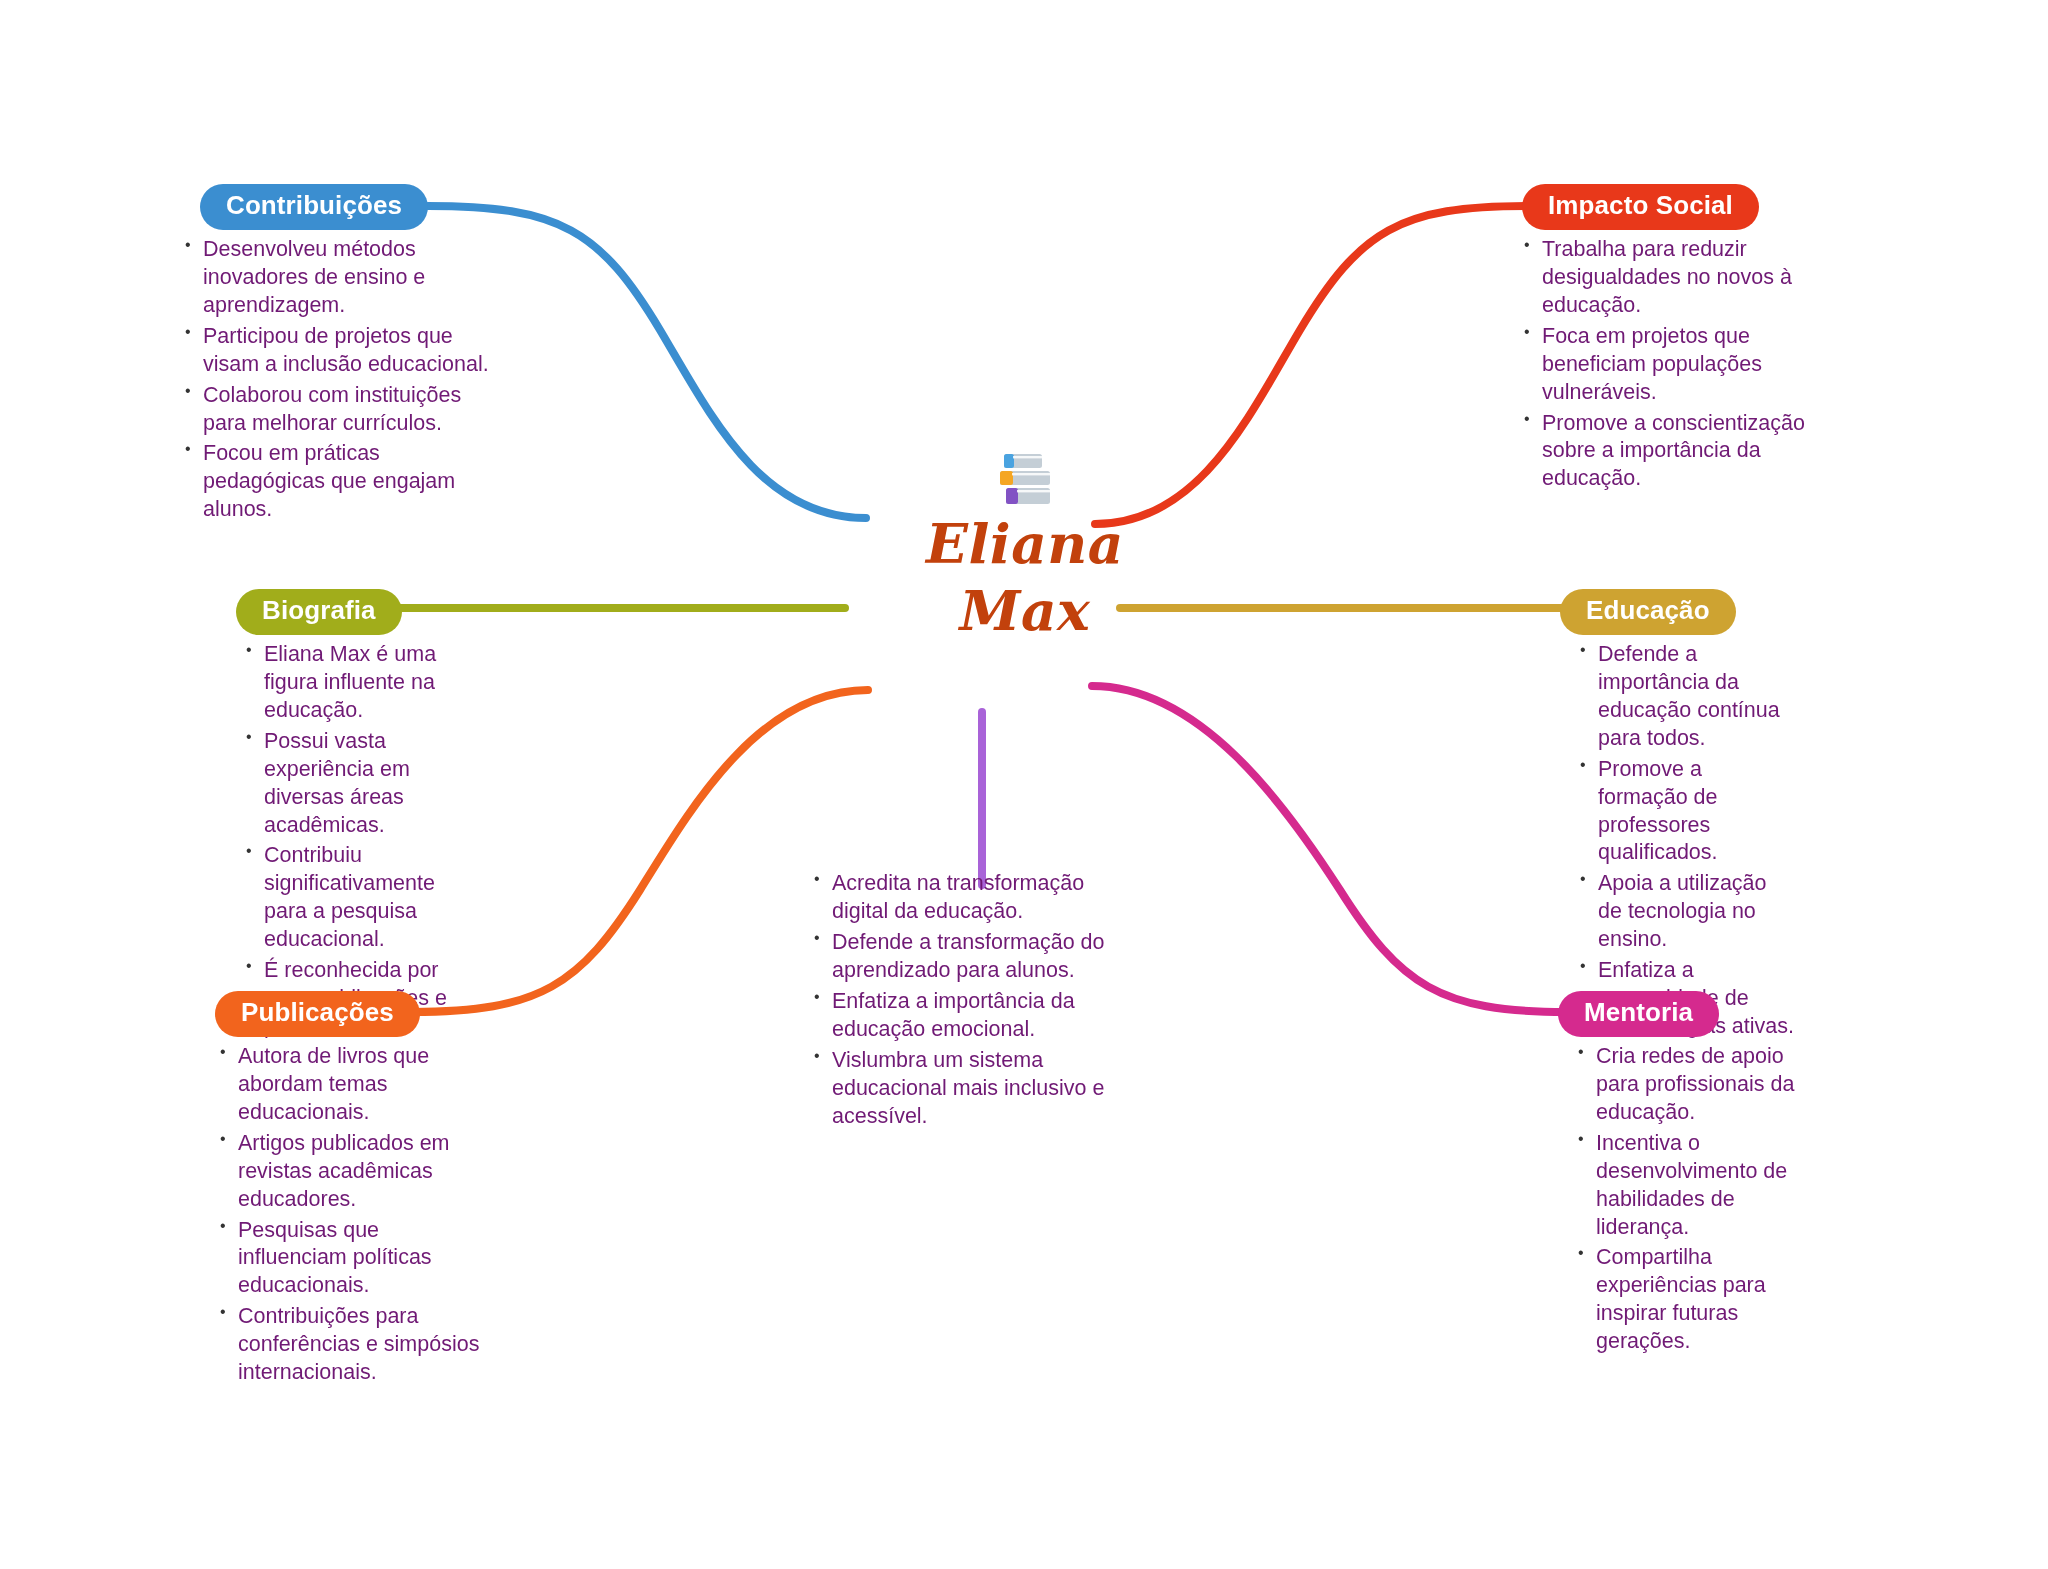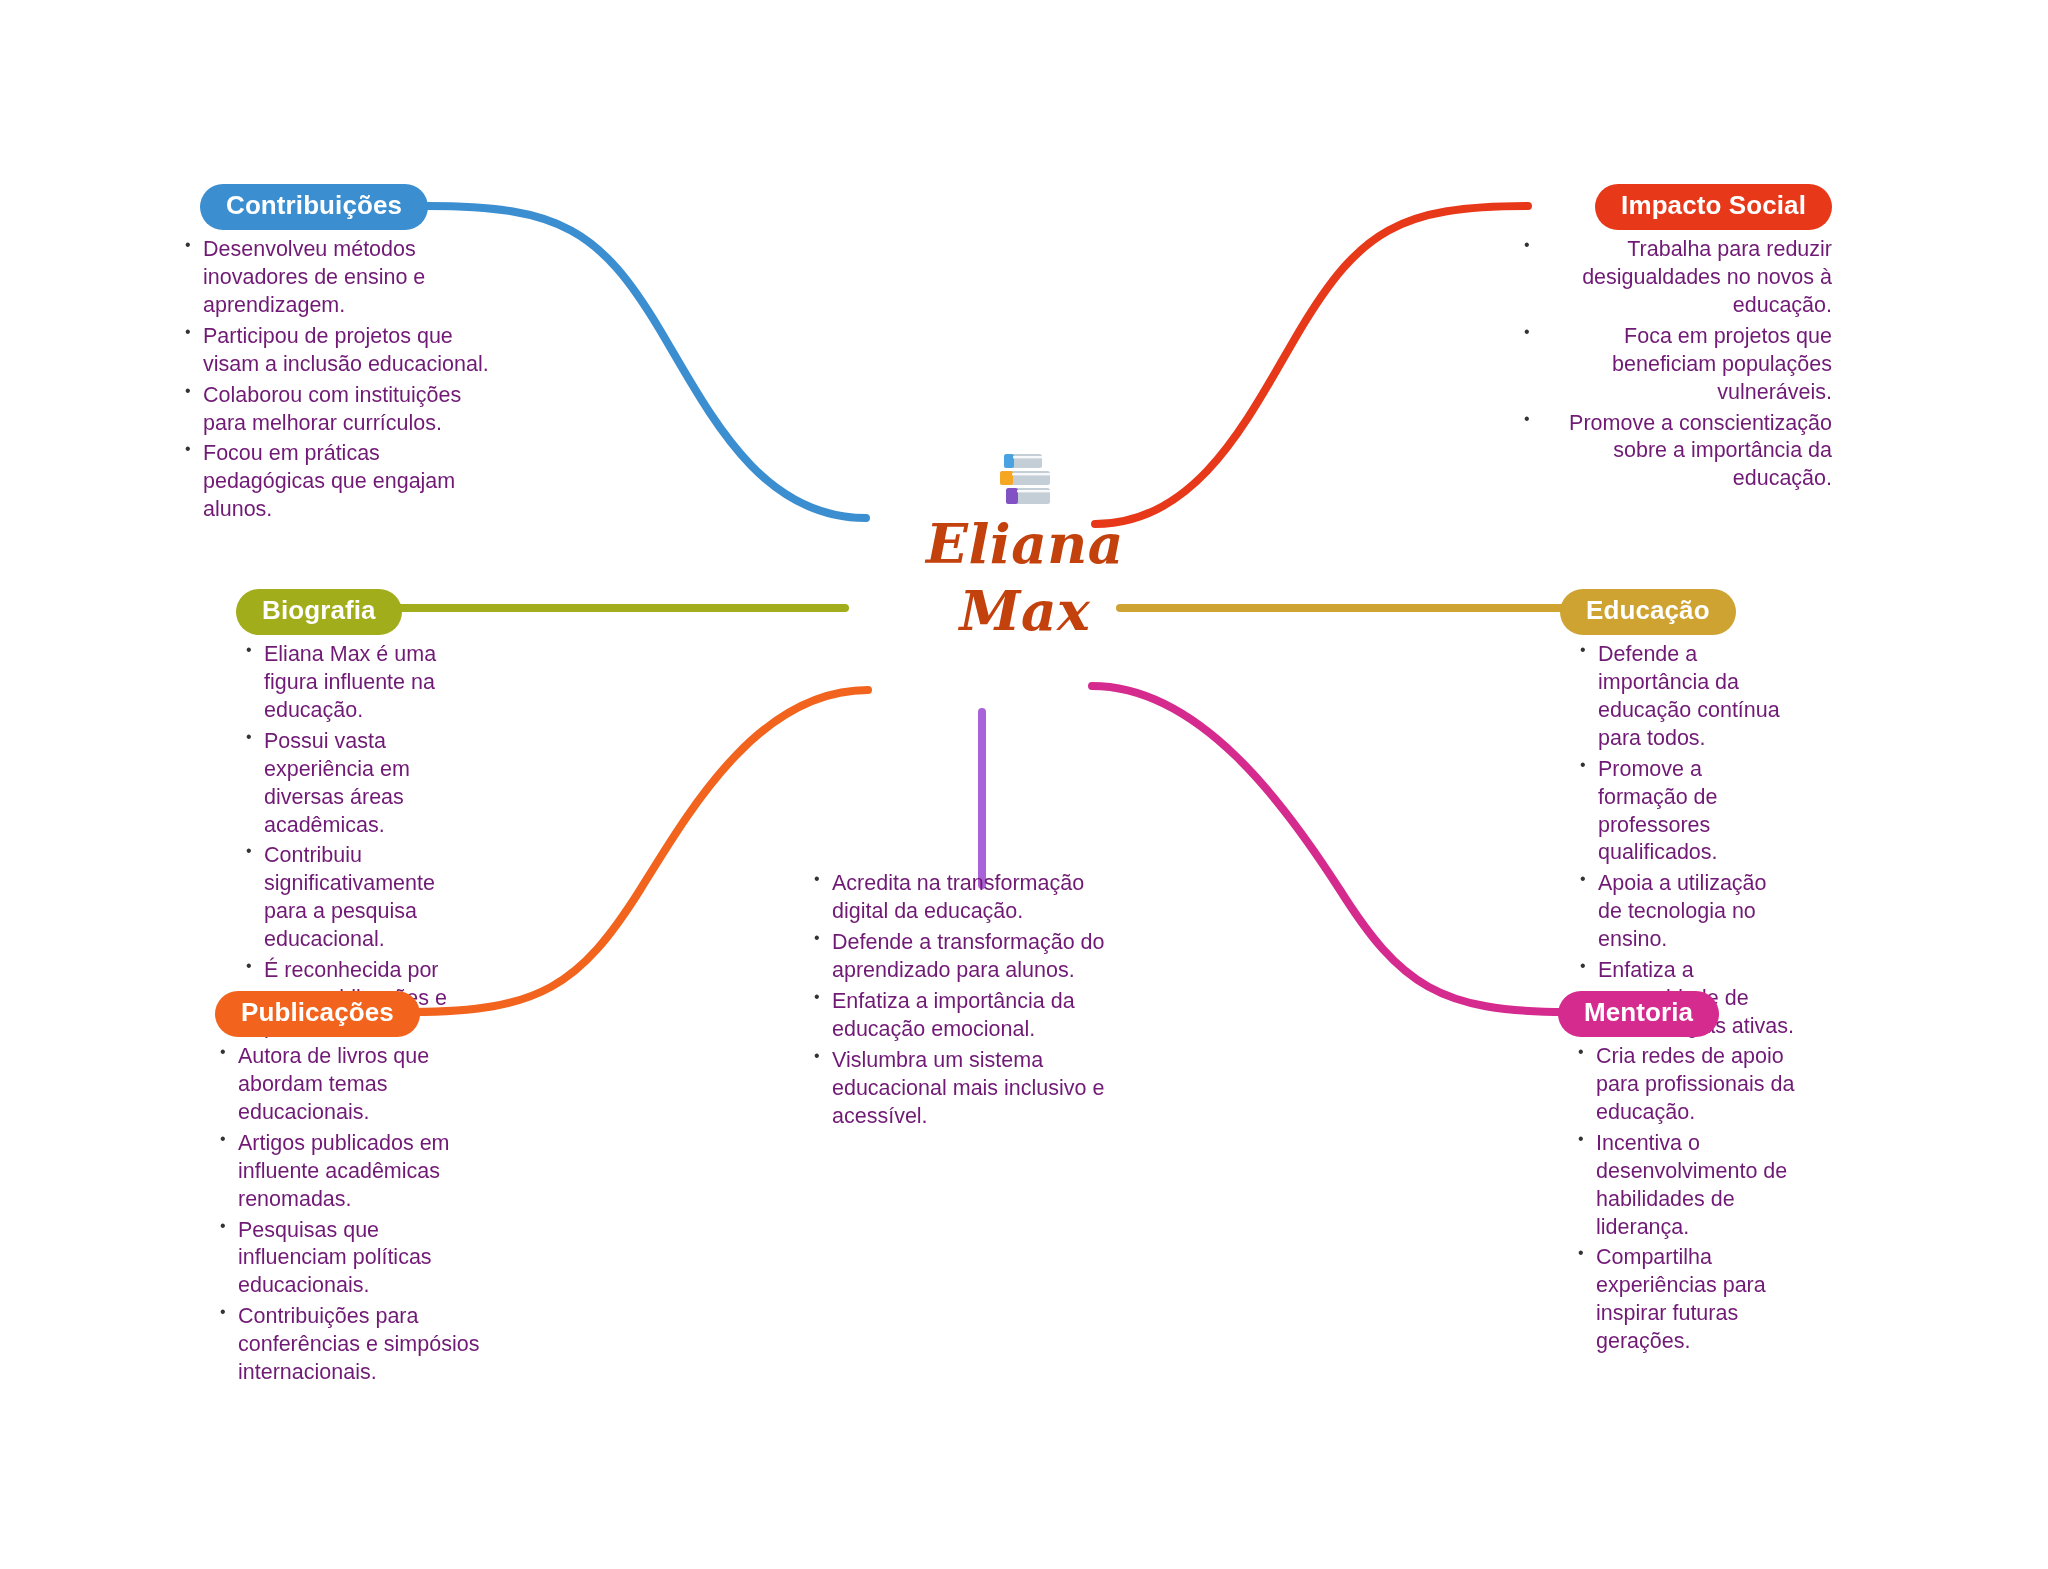--- a/index.html
+++ b/index.html
@@ -88,21 +88,21 @@
     line-height: 1.22;
     color: #c2410c;
     letter-spacing: 0.5px;
     white-space: pre-line;
   }
 
   
   #branch-contribuicoes { left: 183px;  top: 184px; width: 310px; }
   #branch-contribuicoes .pill { margin-left: 17px; }
 
-  #branch-impacto       { left: 1522px; top: 184px; width: 310px; text-align: right; }
+  #branch-impacto       { left: 1522px; top: 184px; width: 310px; }
 
   #branch-biografia     { left: 222px;  top: 589px; width: 225px; }
   #branch-biografia .pill { margin-left: 14px; }
   #branch-biografia .bullets { margin-left: 22px; }
 
   #branch-educacao      { left: 1560px; top: 589px; width: 235px; }
   #branch-educacao .bullets { margin-left: 18px; }
 
   #branch-publicacoes   { left: 200px;  top: 991px; width: 280px; }
   #branch-publicacoes .pill { margin-left: 15px; }
@@ -190,21 +190,21 @@
       <li>Promove a formação de professores qualificados.</li>
       <li>Apoia a utilização de tecnologia no ensino.</li>
       <li>Enfatiza a necessidade de metodologias ativas.</li>
     </ul>
   </div>
 
   <div class="branch" id="branch-publicacoes">
     <div class="pill" style="background: rgb(242, 100, 29);">Publicações</div>
     <ul class="bullets">
       <li>Autora de livros que abordam temas educacionais.</li>
-      <li>Artigos publicados em influente acadêmicas renomadas.</li>
+      <li>Artigos publicados em revistas acadêmicas educadores.</li>
       <li>Pesquisas que influenciam políticas educacionais.</li>
       <li>Contribuições para conferências e simpósios internacionais.</li>
     </ul>
   </div>
 
   <div class="branch" id="branch-futuro">
     <ul class="bullets">
       <li>Acredita na transformação digital da educação.</li>
       <li>Defende a transformação do aprendizado para alunos.</li>
       <li>Enfatiza a importância da educação emocional.</li>

